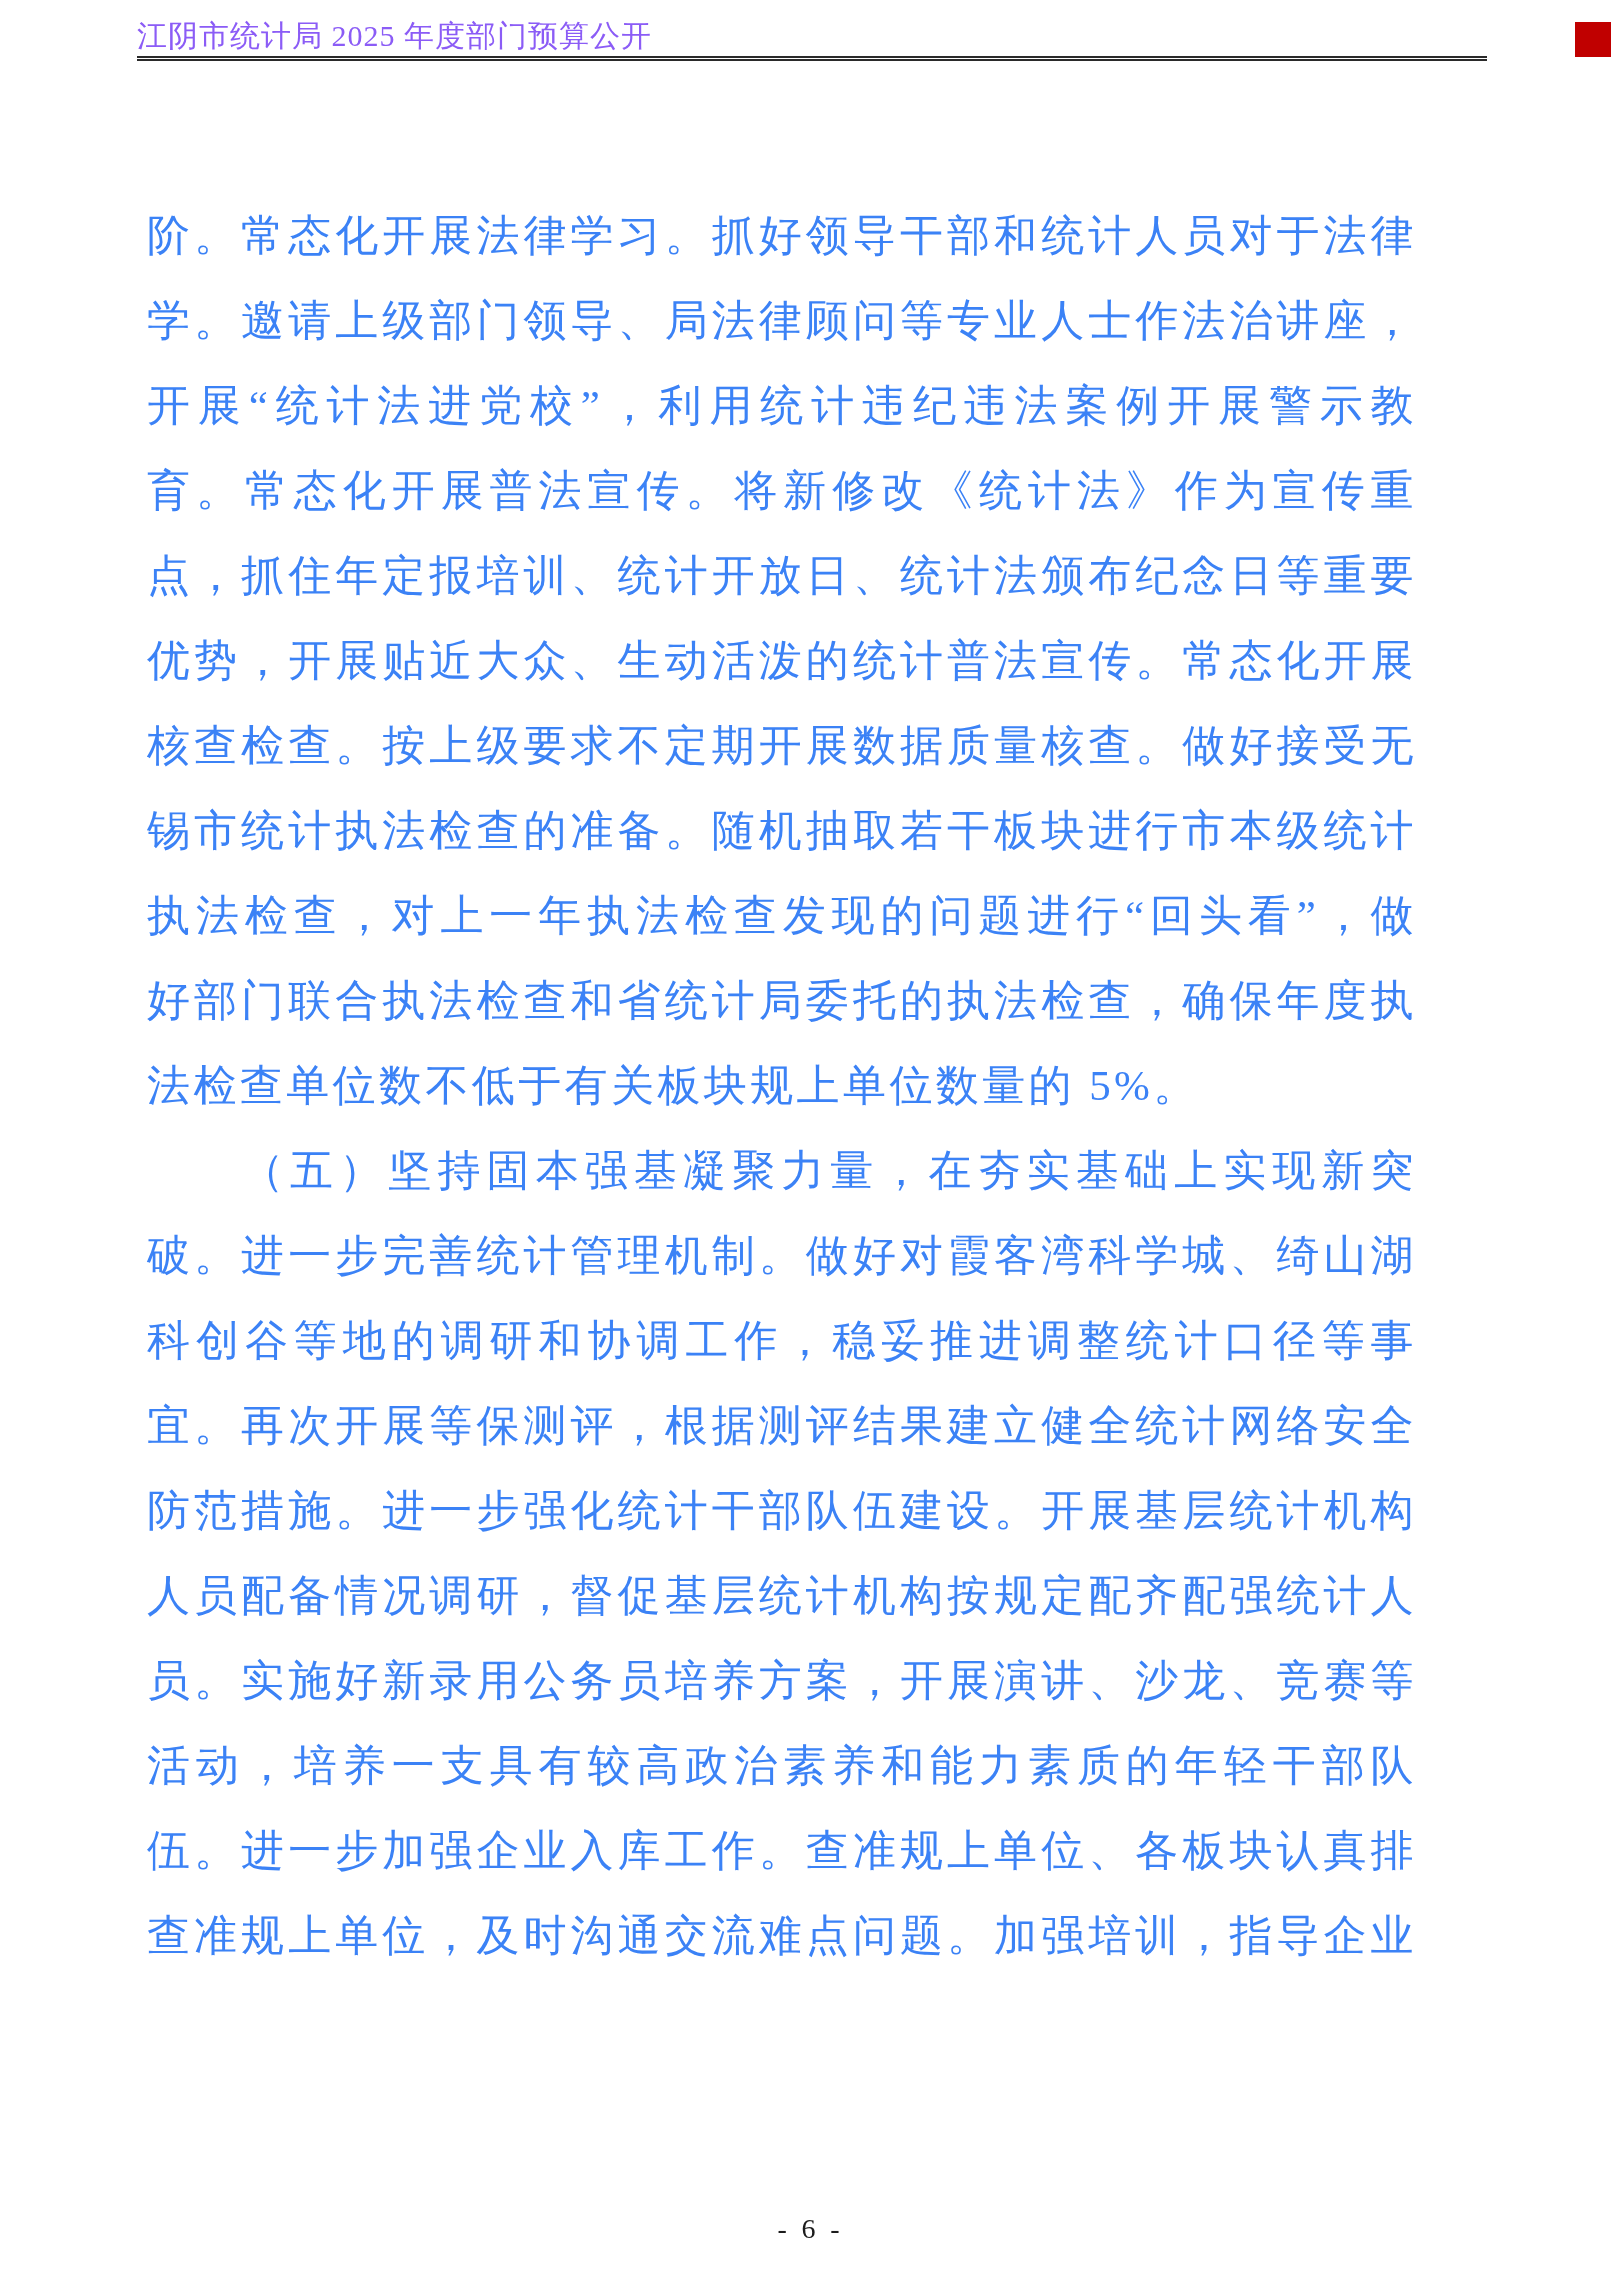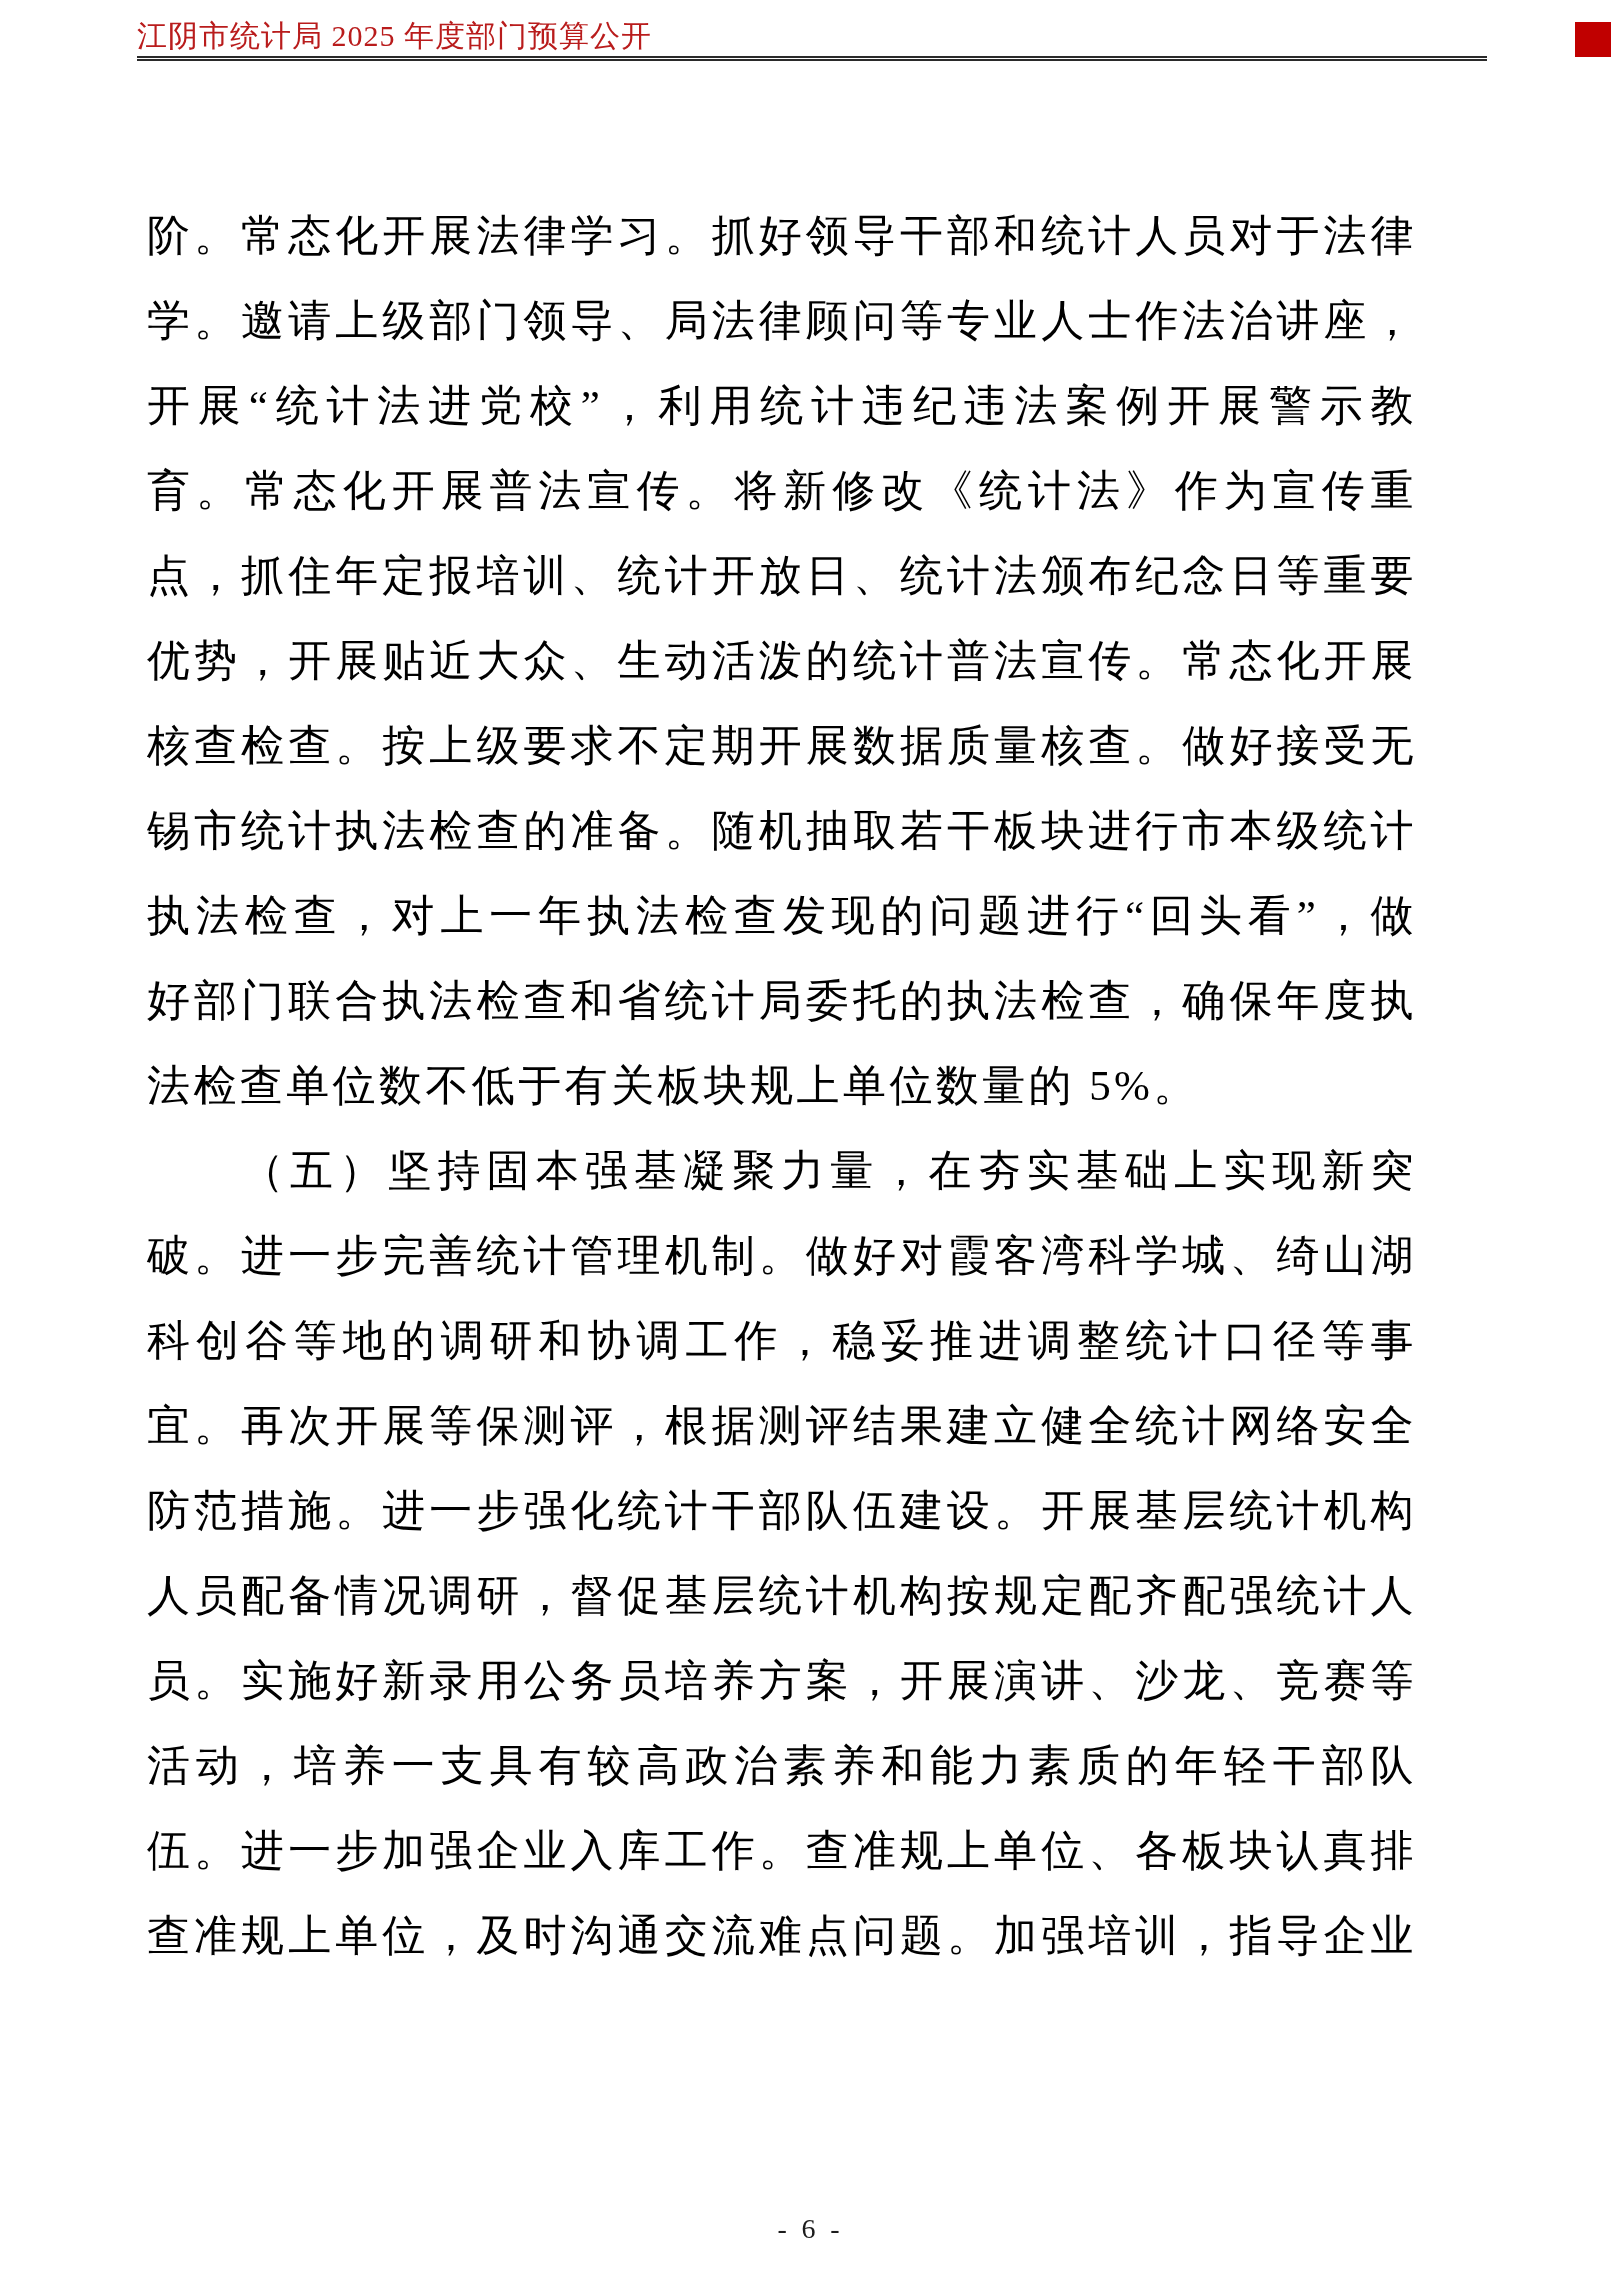--- a/index.html
+++ b/index.html
@@ -11,21 +11,21 @@
     font-family:"Liberation Serif","DejaVu Serif",serif;
     color:#1c1c1c;
   }
   
   .hdr-title{
     position:absolute;
     left:137px;top:15.7px;
     font-size:30px;
     line-height:39px;
     letter-spacing:1px;
-    color:#b91c1c;
+    color:#8b5cf6;
     white-space:nowrap;
   }
   .red-sq{
     position:absolute;
     left:1575px;top:21.6px;
     width:36px;height:35px;
     background:#c00000;
   }
   .hdr-rule{
     position:absolute;
@@ -40,21 +40,21 @@
     position:absolute;
     left:147px;top:193px;
     width:1270px;
   }
   .ln{
     height:85px;
     line-height:85px;
     font-size:43px;
     letter-spacing:3.4px;
     white-space:nowrap;
-    color:#000000;
+    color:#3b82f6;
   }
   .ln.full{
     white-space:normal;
     word-break:break-all;
     text-align:justify;
     text-align-last:justify;
     text-justify:inter-character;
   }
   .ln.indent{
     text-indent:94px;

